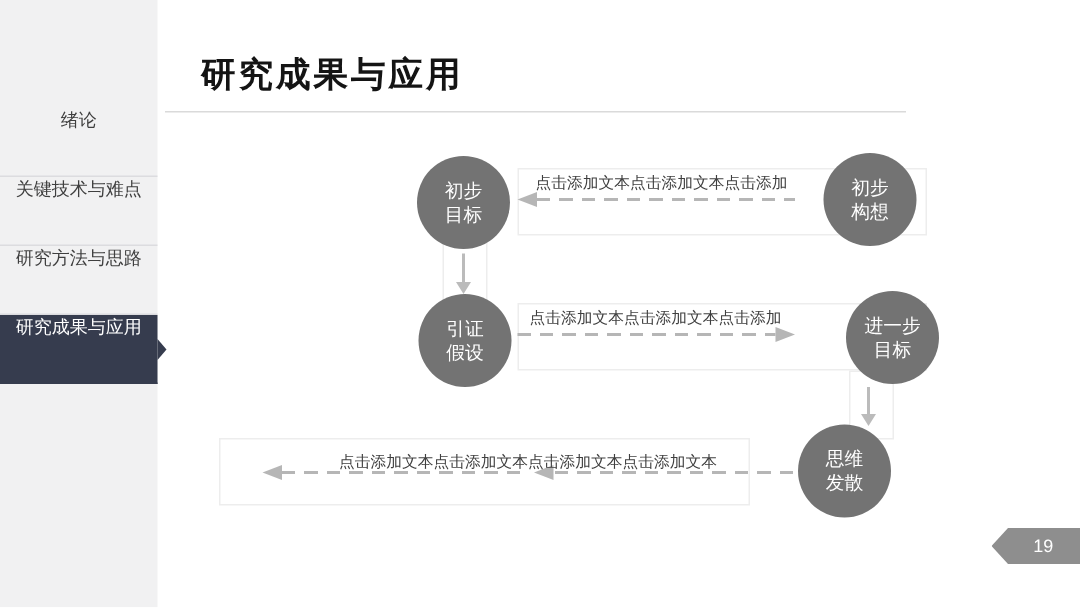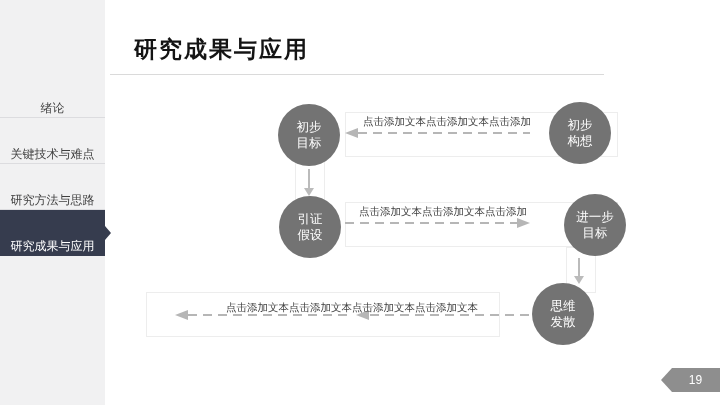--- a/index.html
+++ b/index.html
@@ -17,21 +17,21 @@
   
   .sidebar {
     position: absolute;
     left: 0; top: 0;
     width: 105px; height: 405px;
     background: #f1f1f2;
   }
   .sidebar-nav { position: absolute; top: 72px; left: 0; width: 105px; }
   .nav-item {
     height: 46px;
-    display: flex; align-items: flex-end; justify-content: center;
+    display: flex; align-items: flex-start; justify-content: center;
     font-size: 12px; color: #3f3f3f;
     border-bottom: 1px solid #dcdcdf;
     cursor: default;
     text-align: center;
   }
   .nav-item.active {
     position: relative;
     background: #363c4e;
     color: #ffffff;
     border-bottom-color: #363c4e;
@@ -102,21 +102,21 @@
   .ah-right { border-top: 5px solid transparent; border-bottom: 5px solid transparent; border-left: 13px solid #b6b6b6; }
   .ah-r1  { left: 345px; top: 128px; }
   .ah-r2  { left: 517px; top: 218px; }
   .ah-r3a { left: 356px; top: 310px; }
   .ah-r3b { left: 175px; top: 310px; }
 
   
   .ph-text {
     position: absolute;
     font-size: 10.5px; color: #3f3f3f;
-    text-align: center; white-space: nowrap;
+    white-space: nowrap;
   }
   .text-r1 { left: 357px; top: 115px; width: 180px; }
   .text-r2 { left: 353px; top: 205px; width: 180px; }
   .text-r3 { left: 226px; top: 301px; width: 240px; }
 
   
   .v-shaft { position: absolute; width: 2px; background: #bbbbbb; }
   .shaft-1 { left: 308px; top: 169px; height: 19px; }
   .shaft-2 { left: 578px; top: 258px; height: 18px; }
   .v-head {
@@ -130,21 +130,20 @@
   
   .page-badge {
     position: absolute;
     left: 661px; top: 352px;
     width: 59px; height: 24px;
     background: #8e8e8e;
     clip-path: polygon(0 50%, 11px 0, 100% 0, 100% 100%, 11px 100%);
     color: #ffffff; font-size: 12px;
     display: flex; align-items: center; justify-content: center;
     padding-left: 10px;
-    margin-top: 16px;
   }
 </style>
 </head>
 <body>
 
 <div class="slide">
 
   <div class="sidebar">
     <div class="sidebar-nav">
       <div class="nav-item">

